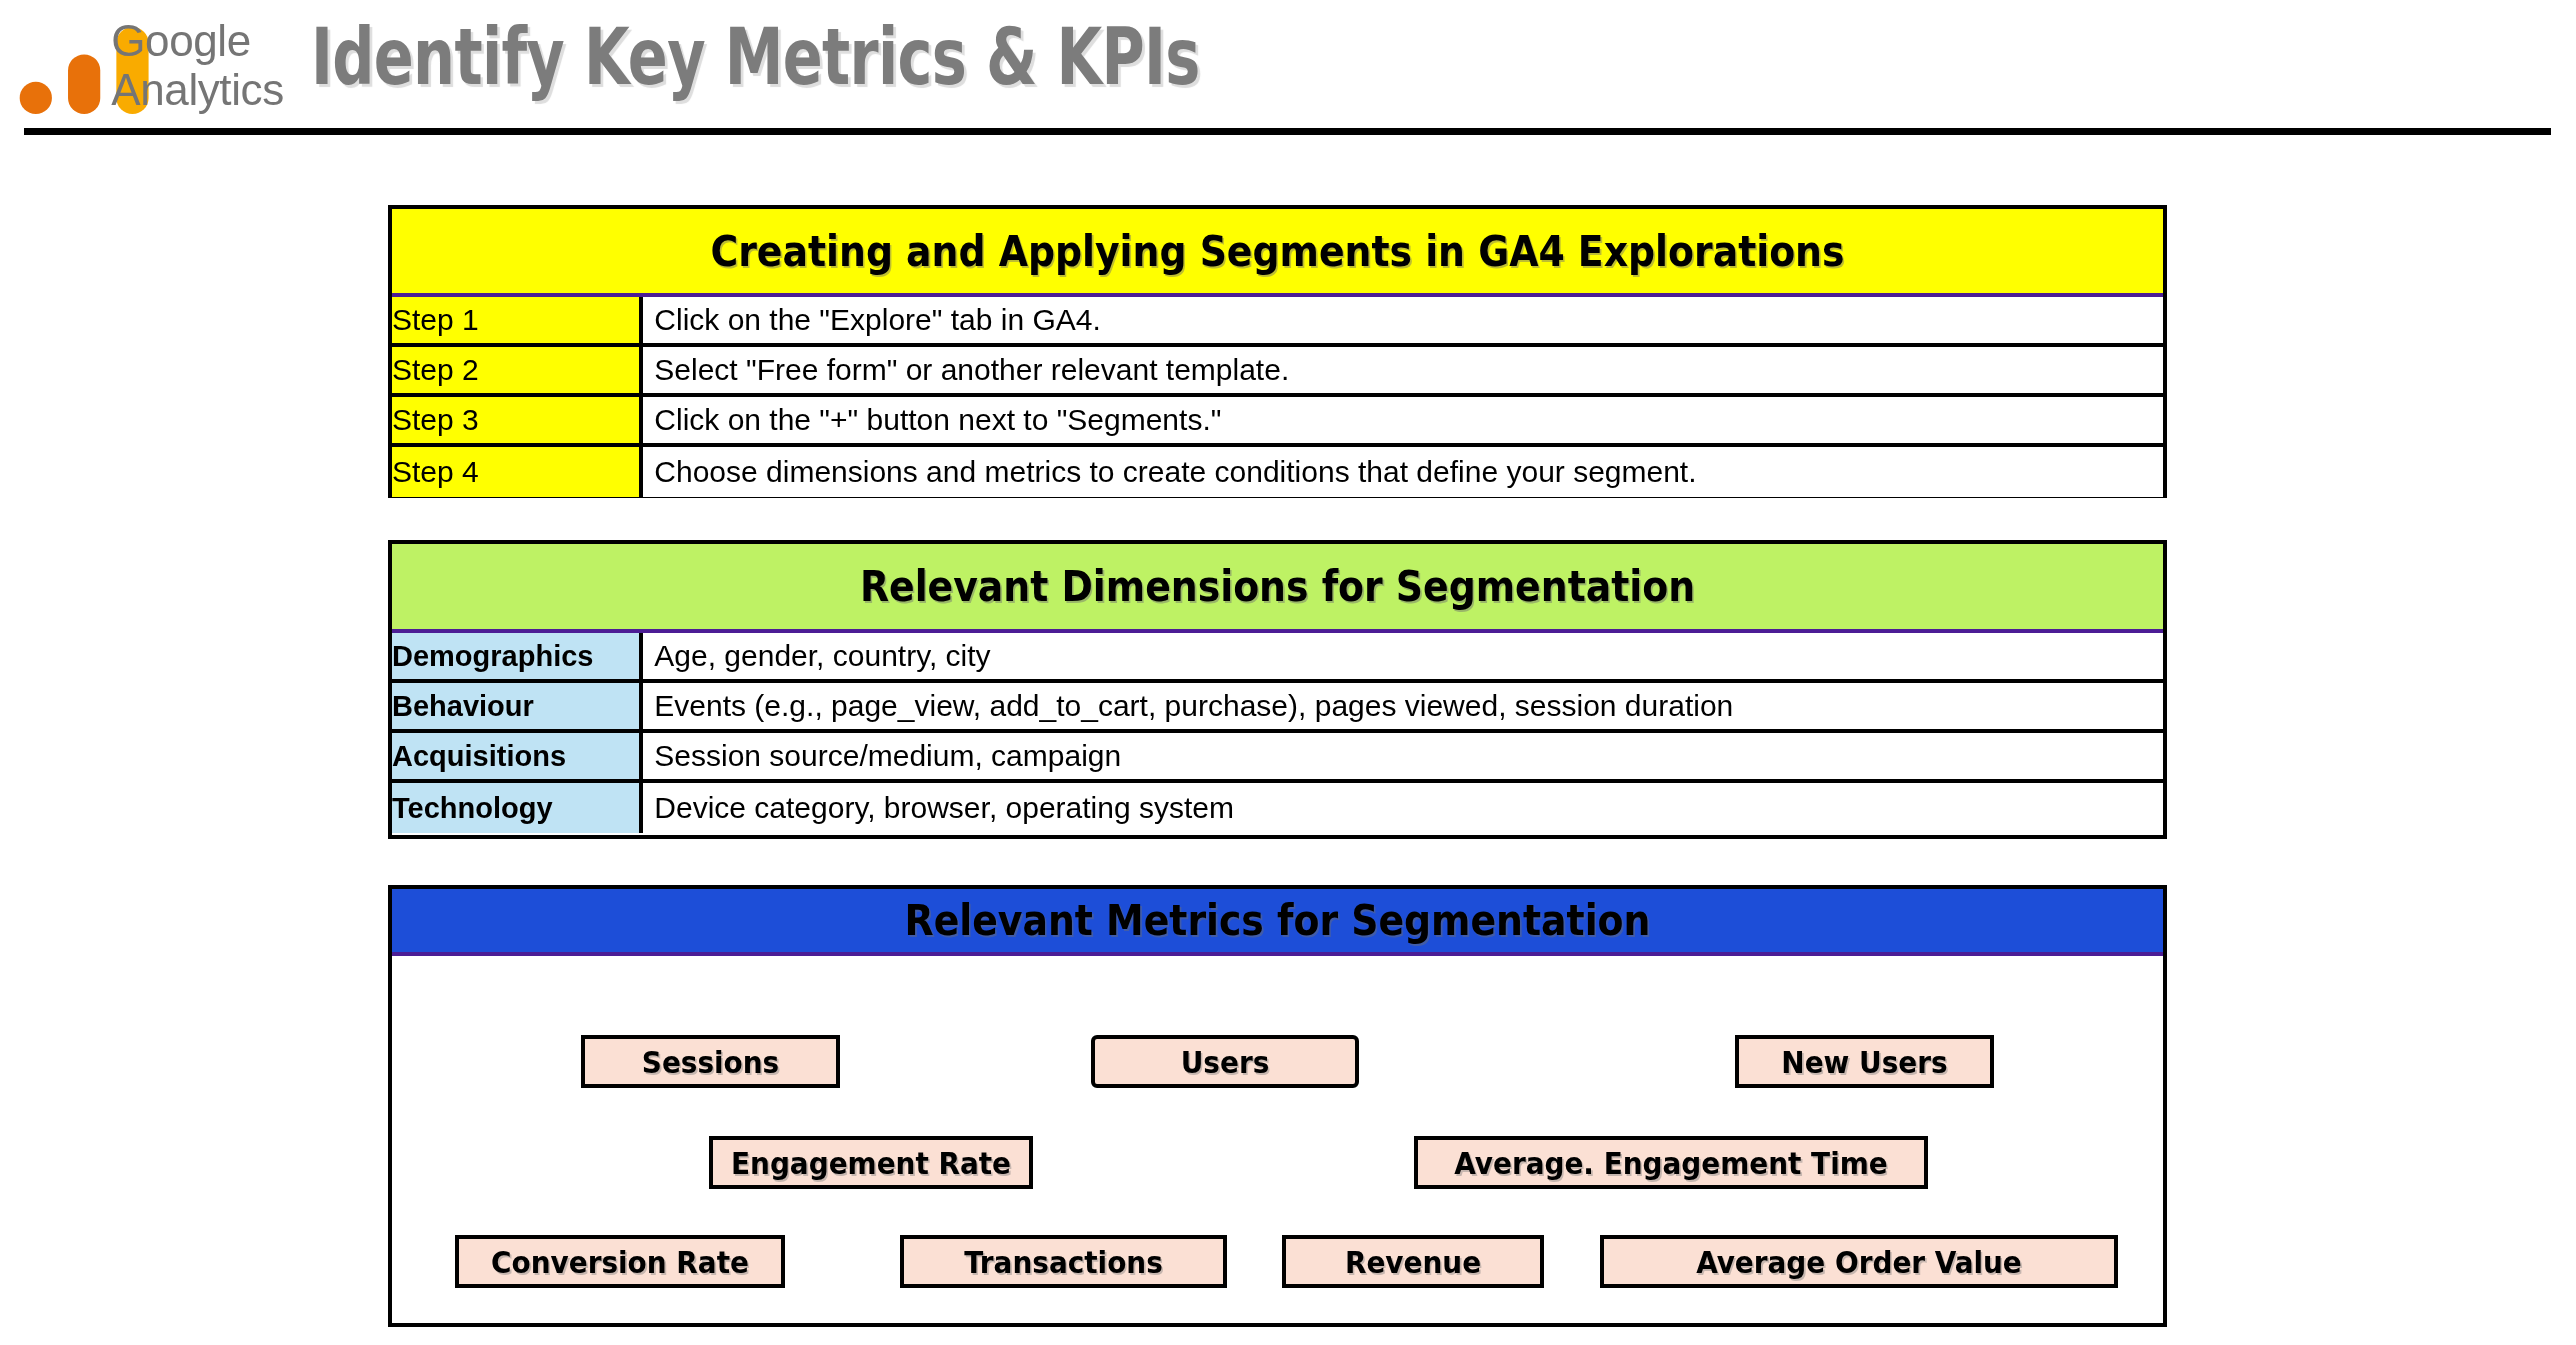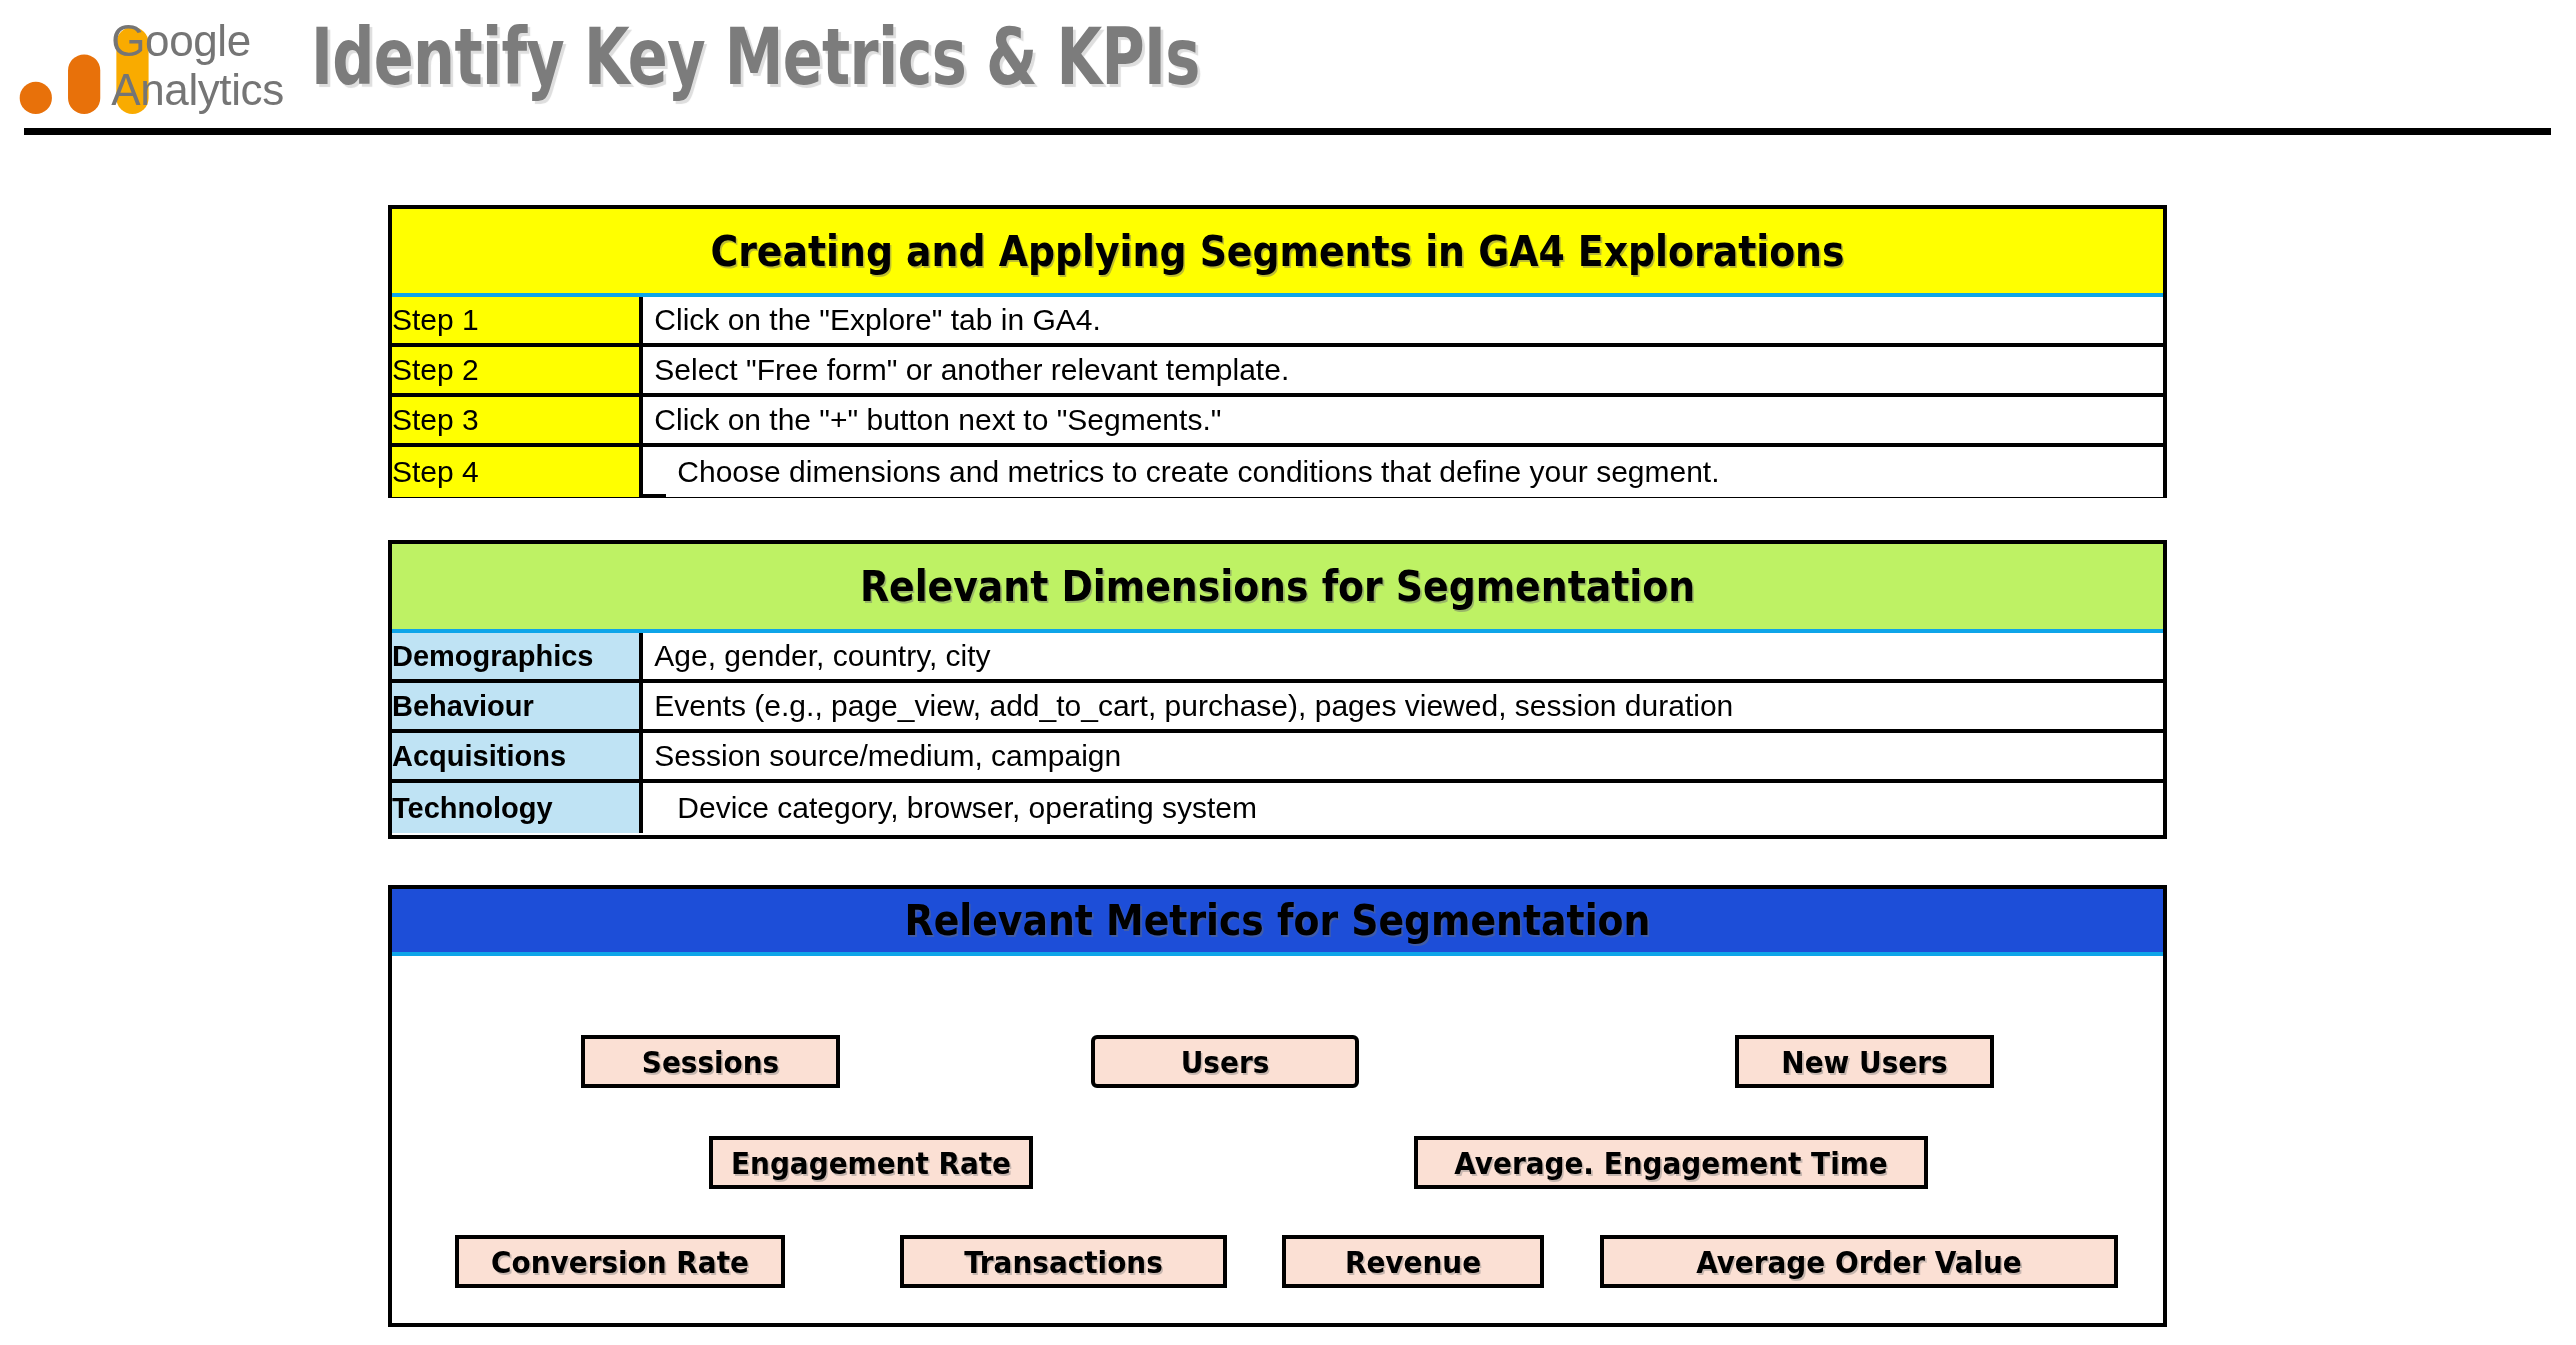--- a/index.html
+++ b/index.html
@@ -80,30 +80,30 @@
     text-align: center;
     font-family: "DejaVu Sans Condensed", "Liberation Sans Narrow", "Liberation Sans", sans-serif;
     font-weight: bold;
     font-size: 42px;
     color: #000000;
     letter-spacing: 0px;
     display: flex;
     align-items: center;
     justify-content: center;
     box-sizing: border-box;
-    border-bottom: 4px solid #0ea5e9;
+    border-bottom: 4px solid #4c1d95;
     text-shadow: 1.6px 1.6px 0 rgba(110,110,110,0.45);
   }
   .row {
     display: flex;
     box-sizing: border-box;
     border-bottom: 4px solid #000000;
     height: 50px;
   }
-  .row:last-child { border-bottom: none; gap: 23px; }
+  .row:last-child { border-bottom: none; }
   .row-key {
     box-sizing: border-box;
     border-right: 4px solid #000000;
     display: flex;
     align-items: center;
     font-family: "Liberation Sans", sans-serif;
     font-size: 30px;
     color: #000;
     white-space: nowrap;
   }

